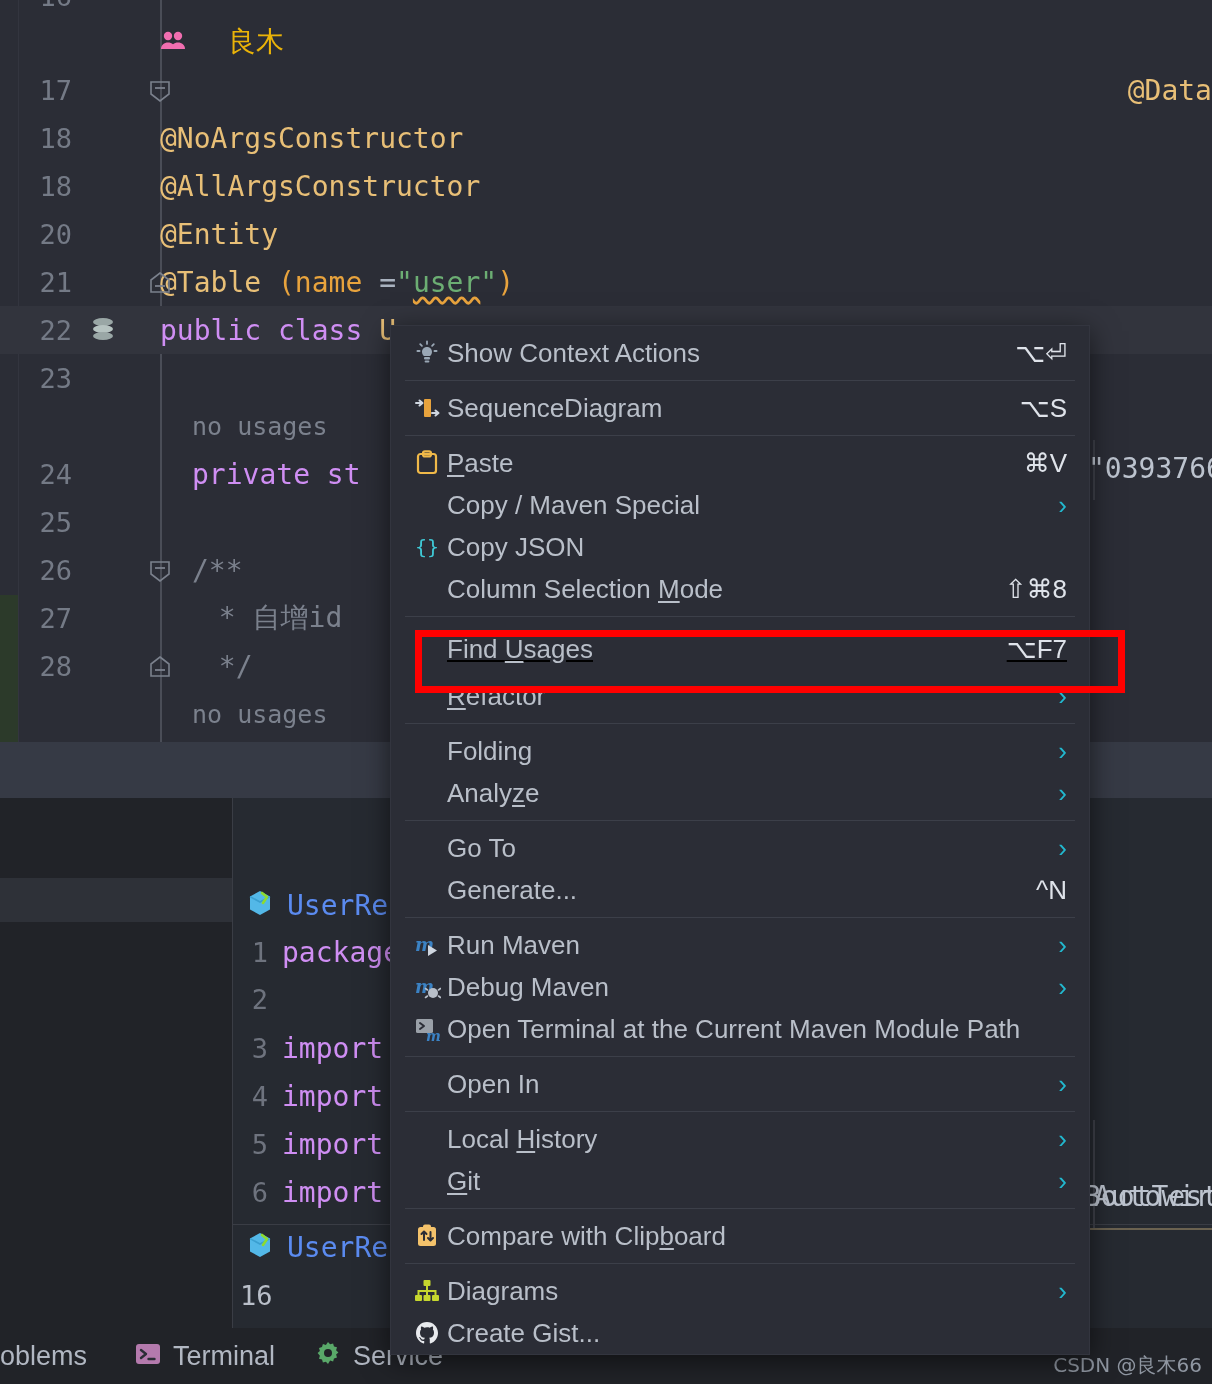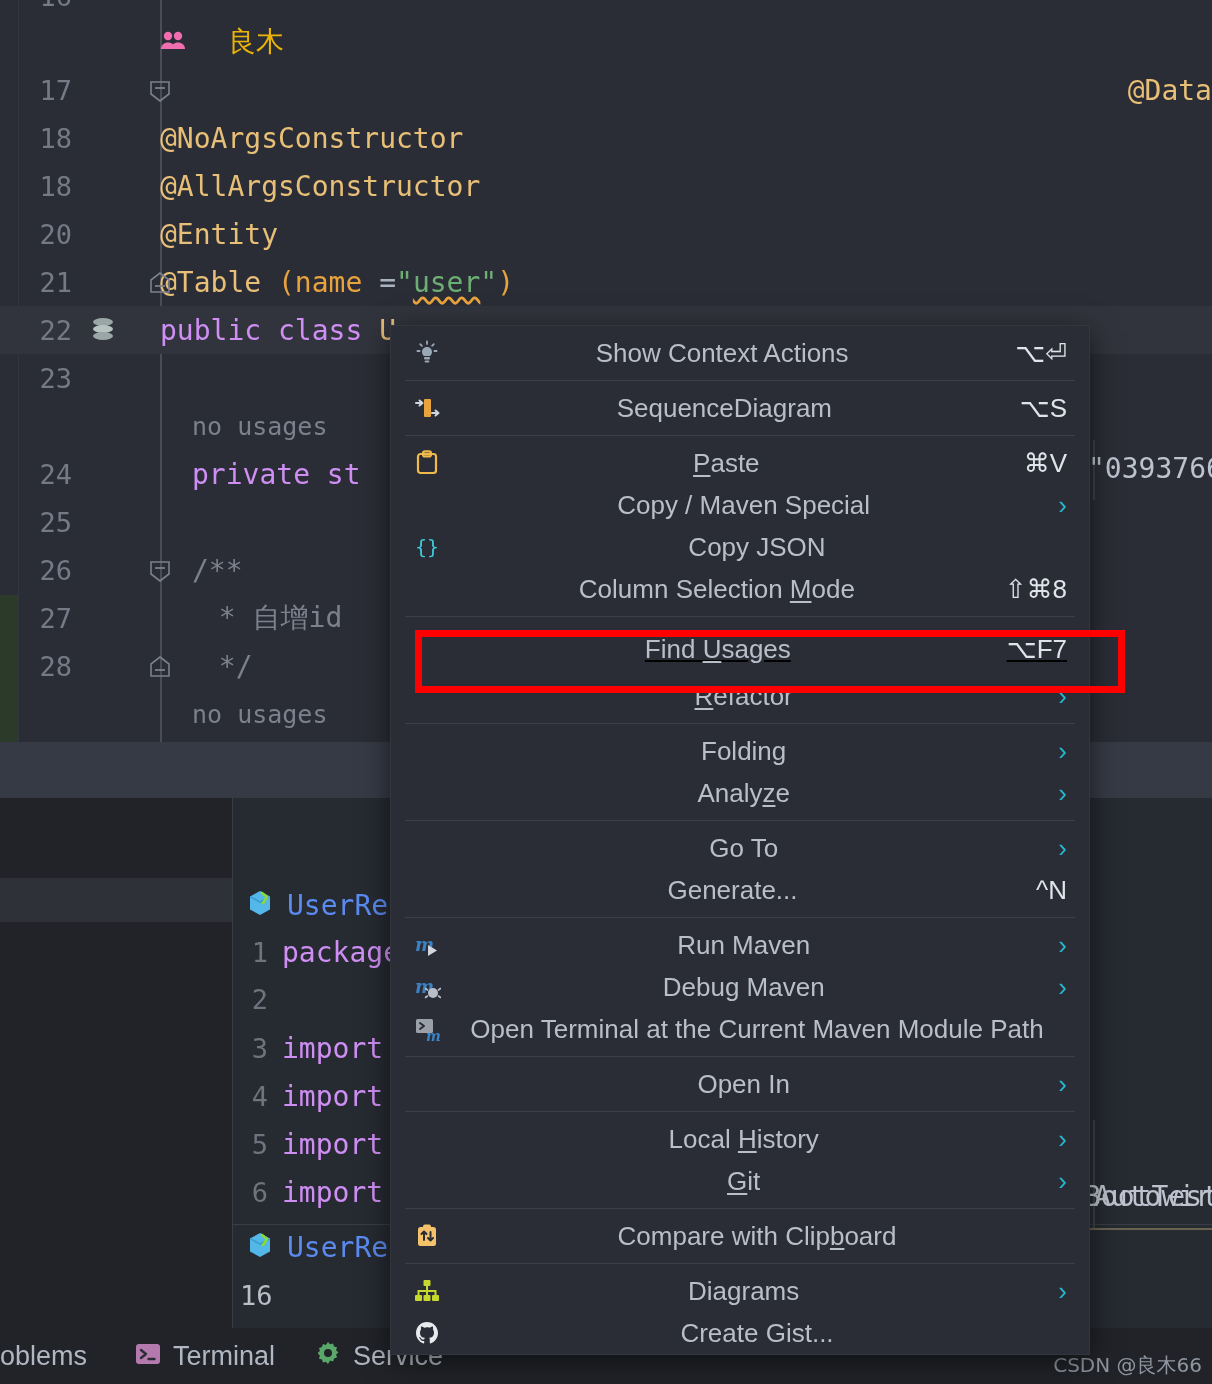--- a/index.html
+++ b/index.html
@@ -102,21 +102,21 @@
   .ctx{
     position:absolute;left:390px;top:325px;width:700px;
     background:#2b2d36;
     box-shadow:0 6px 26px rgba(0,0,0,.55);
     border:1px solid #33353f;
     box-sizing:border-box;
     padding:6px 0 0 0;
   }
   .ctx-item{
     position:relative;display:flex;align-items:center;
-    height:42px;padding:0 22px 0 16px;box-sizing:border-box;text-align:center;
+    height:42px;padding:0 22px 0 16px;box-sizing:border-box;
   }
   .ctx-ico{
     width:40px;min-width:40px;display:flex;align-items:center;justify-content:center;
   }
   .ctx-label{
     flex:1;color:#b9bfc9;font-size:26px;
     font-family:"Liberation Sans",sans-serif;white-space:nowrap;
   }
   .ctx-label u{text-decoration:underline;text-underline-offset:3px;}
   .ctx-short{

